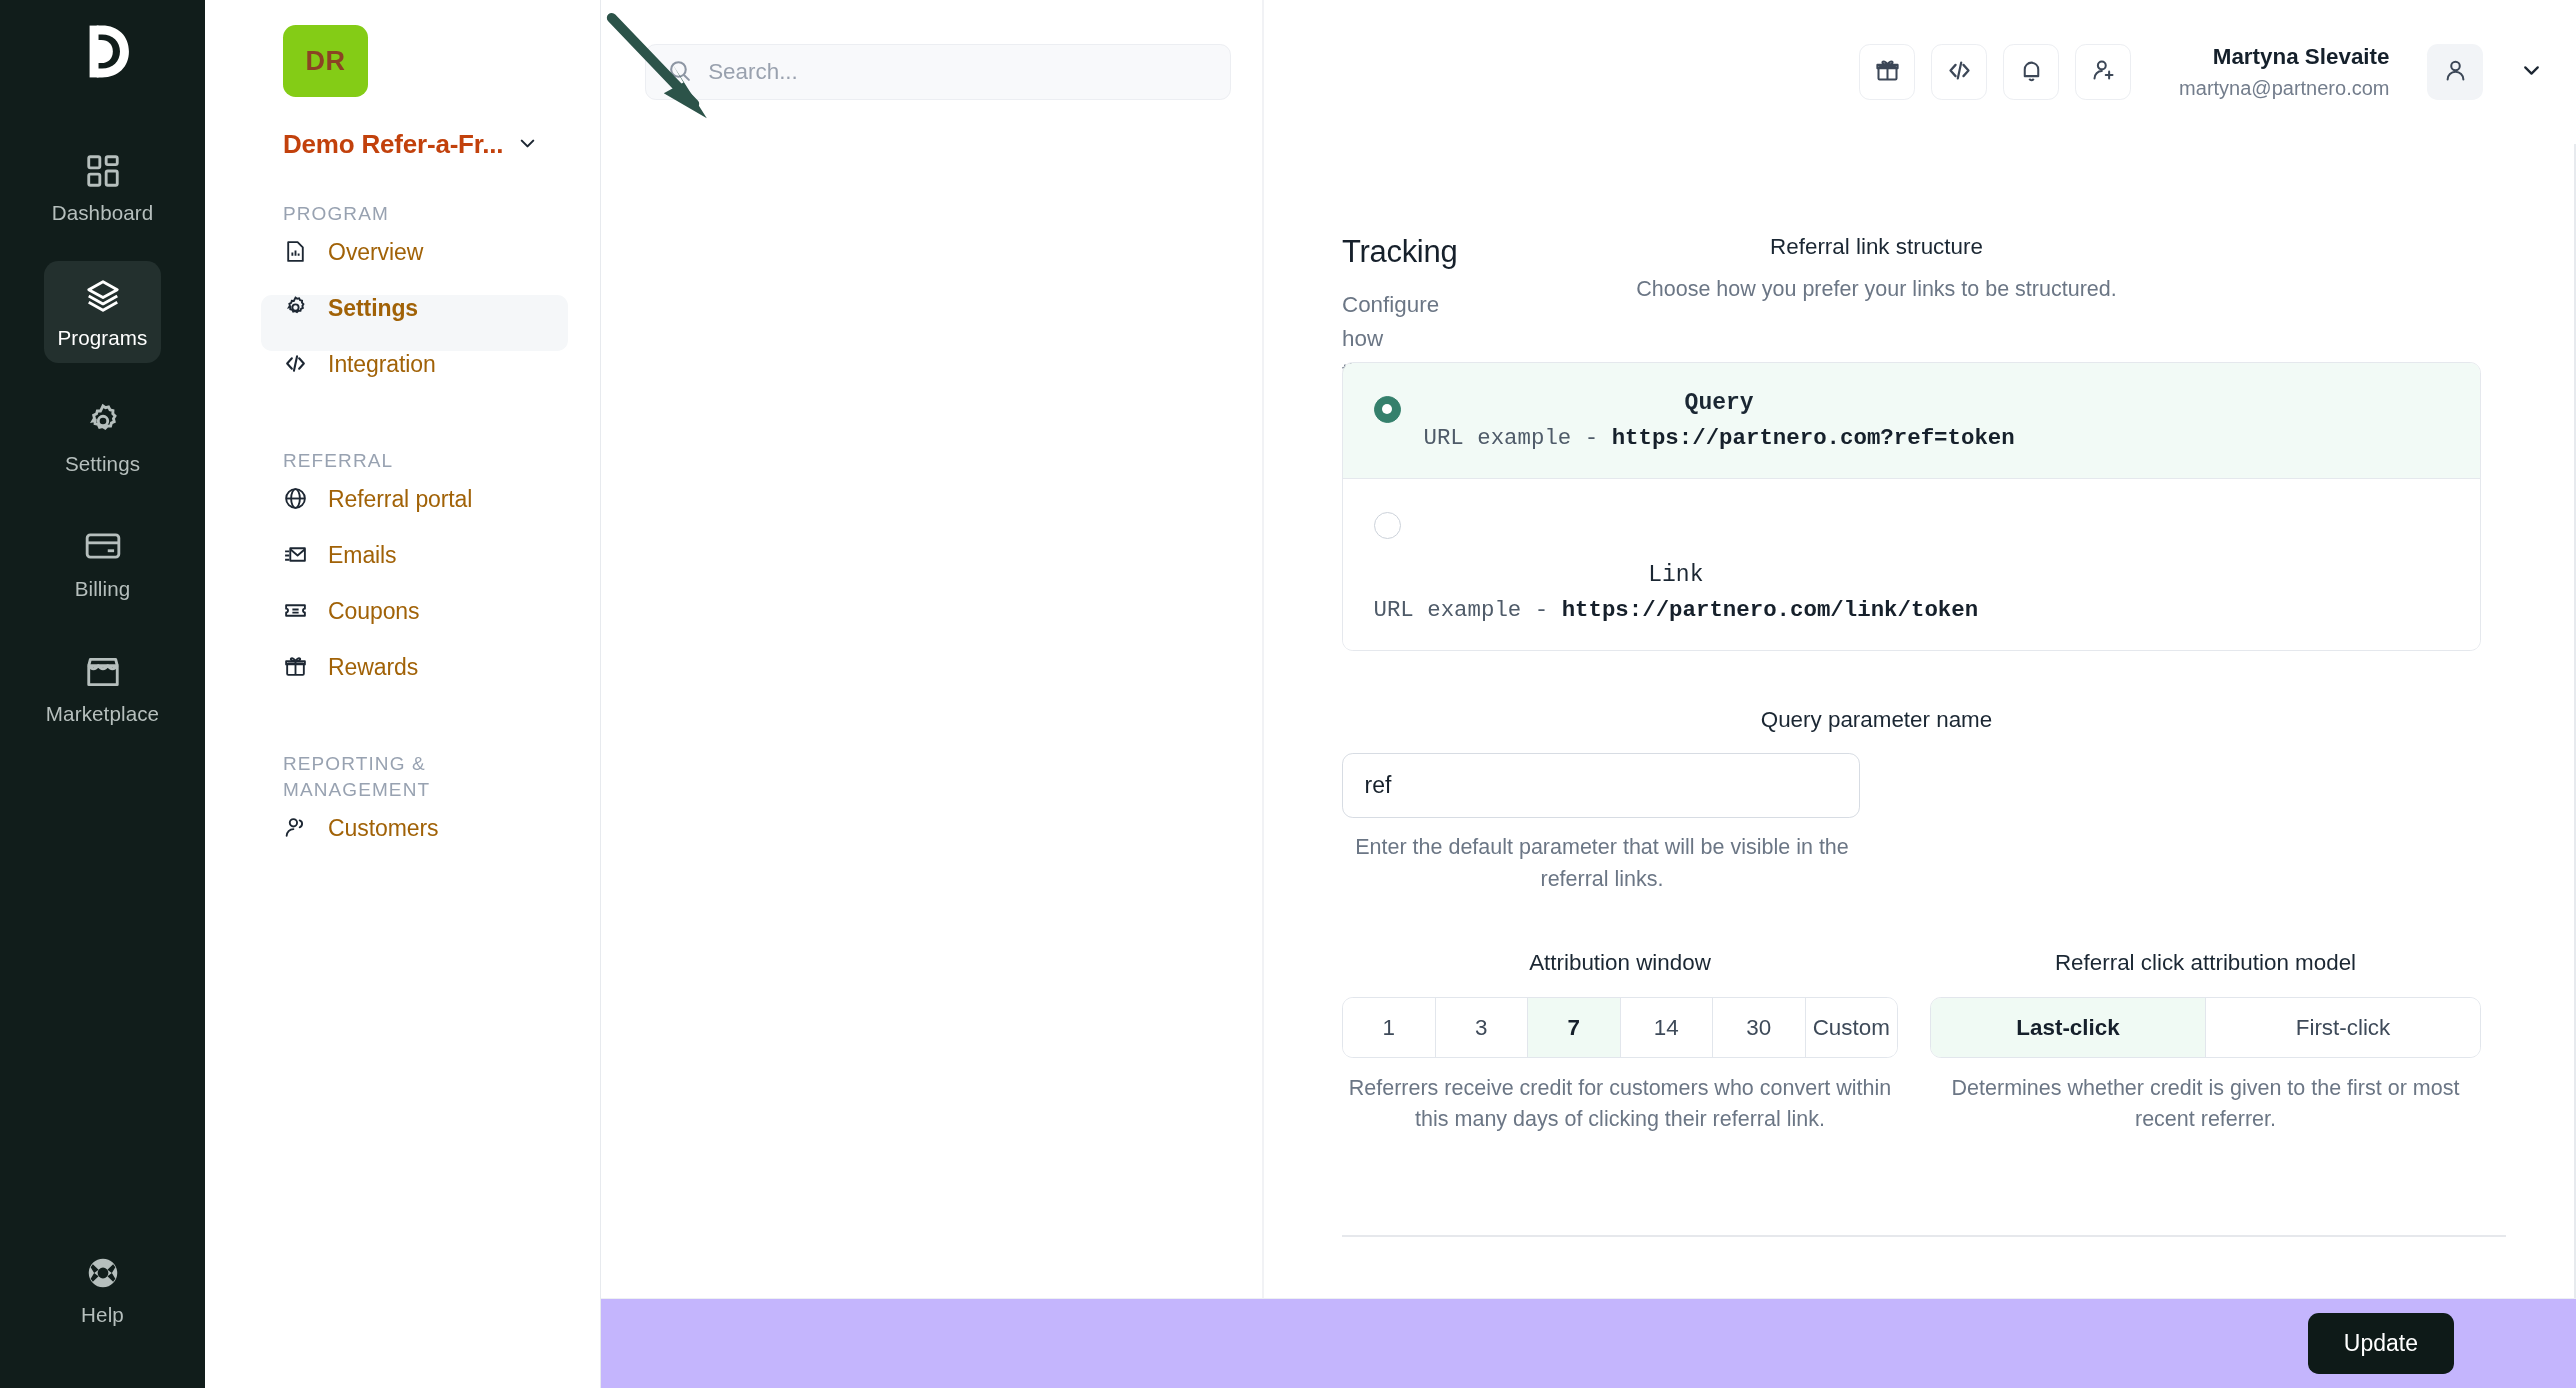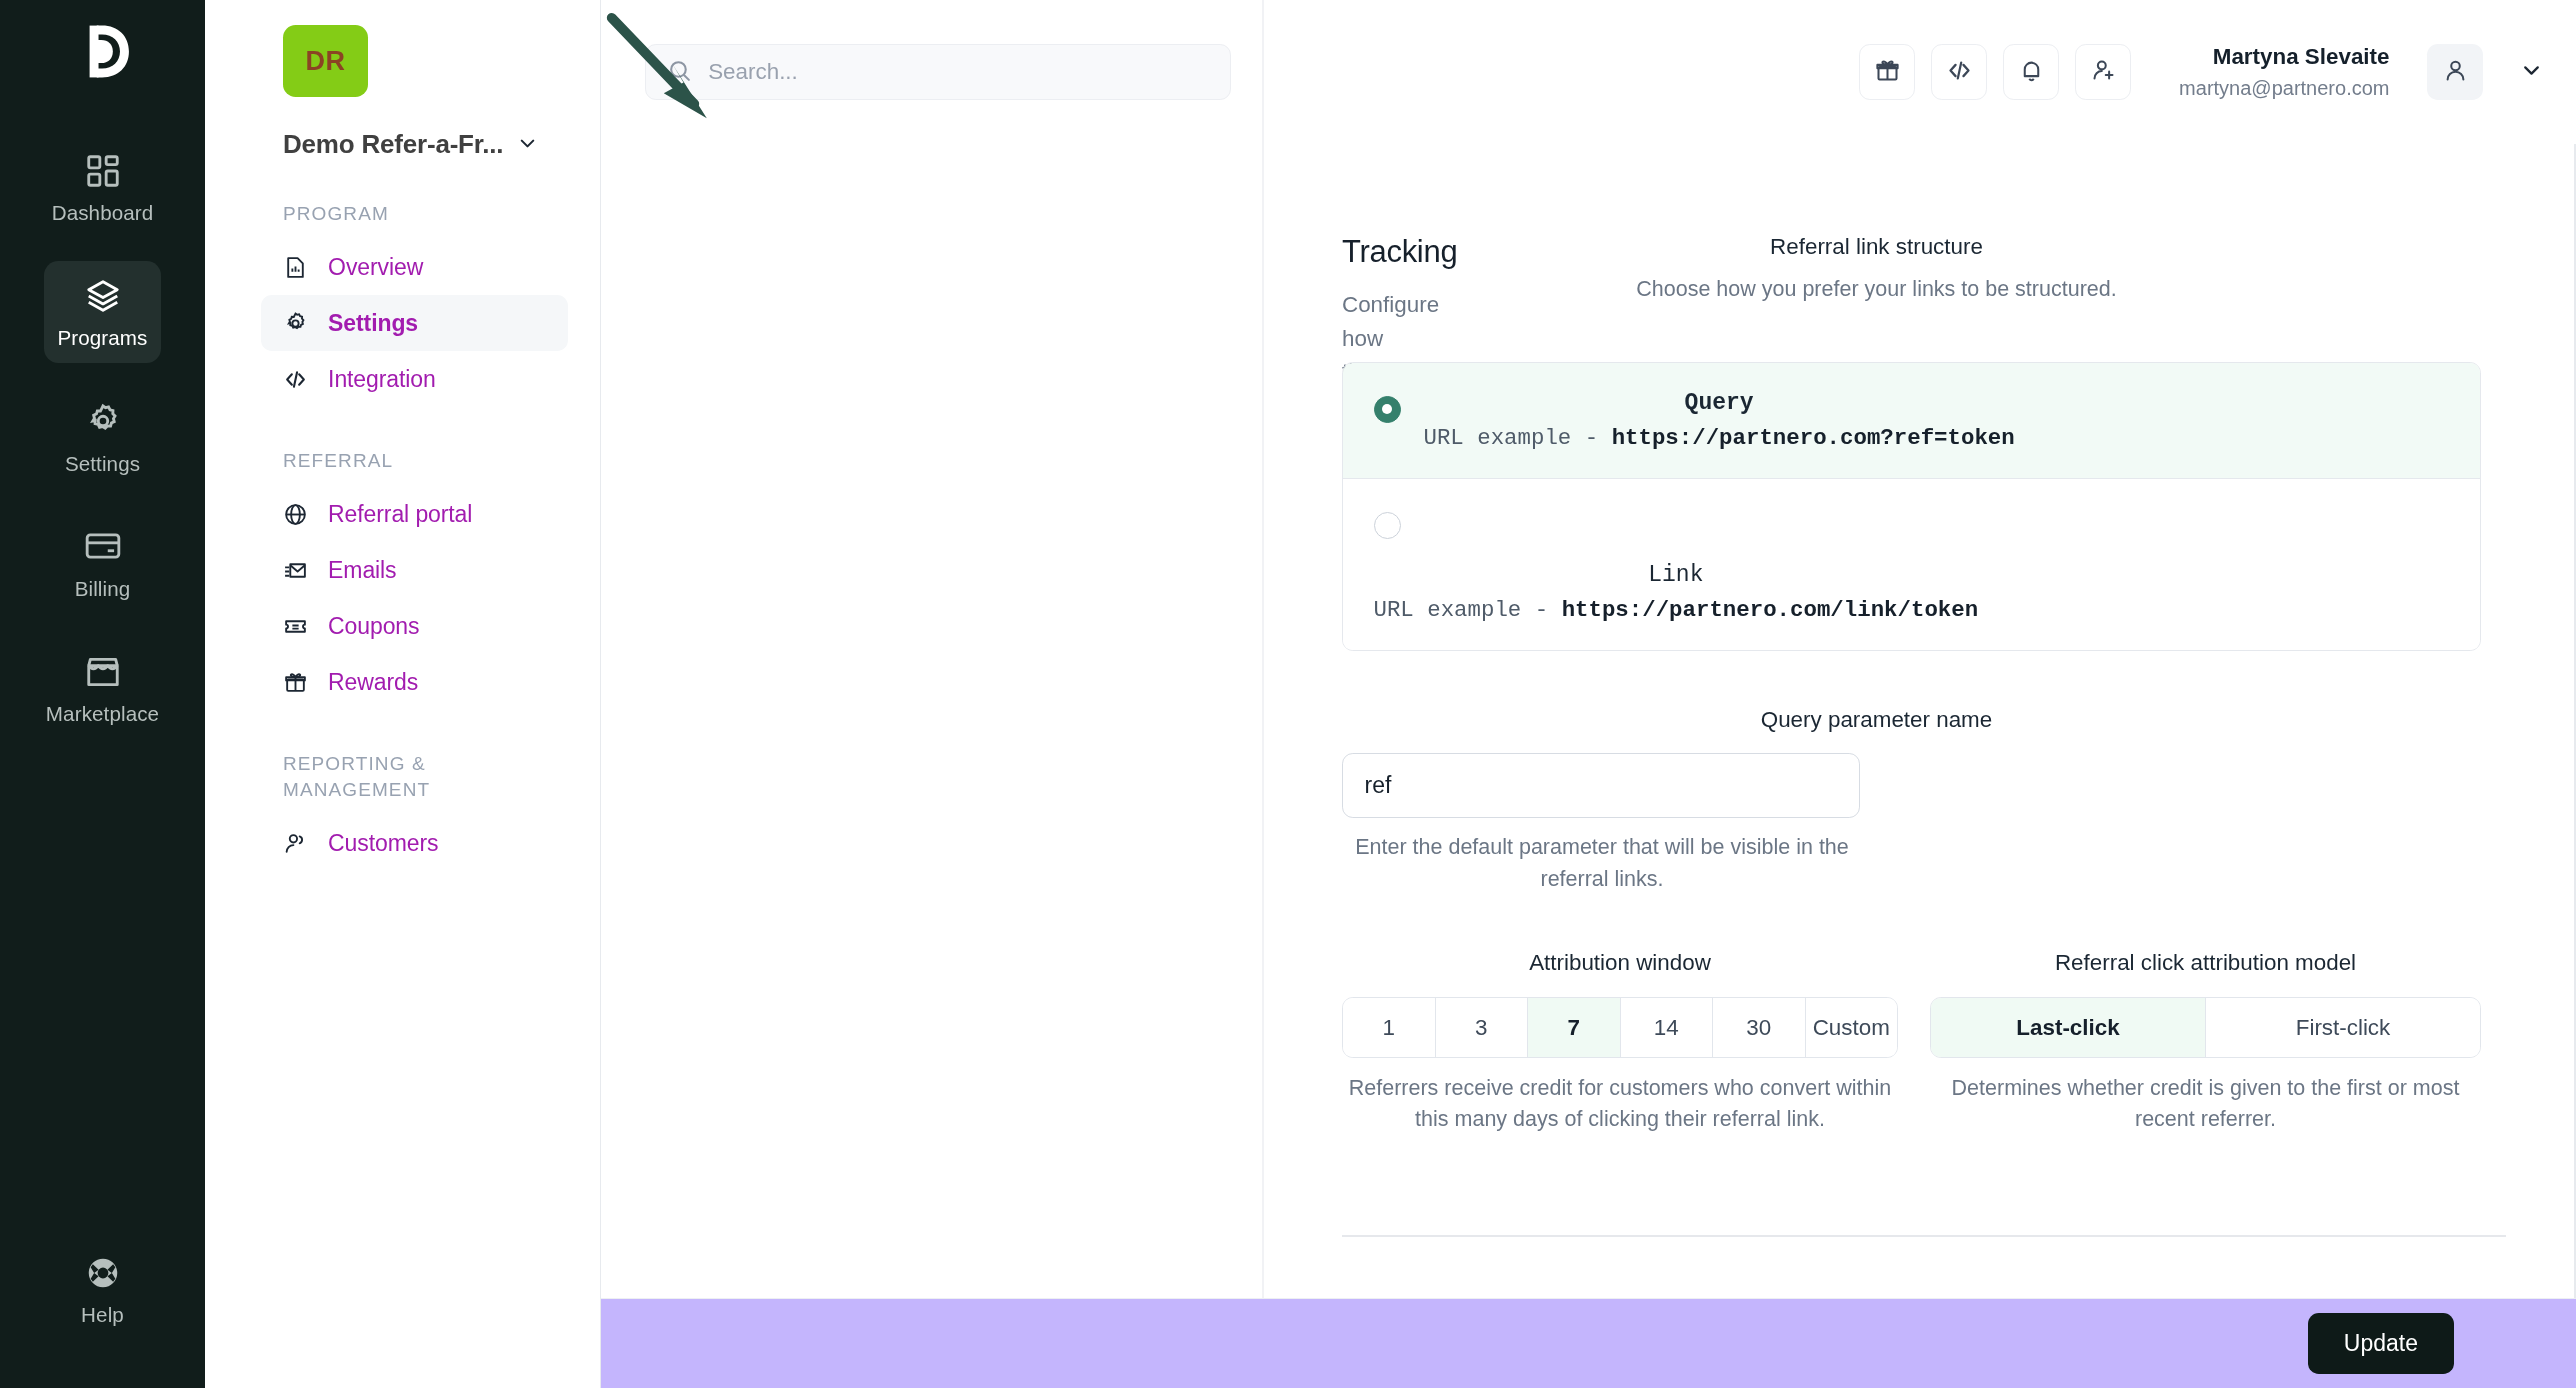--- a/index.html
+++ b/index.html
@@ -43,29 +43,29 @@
     width: 85px; height: 72px; border-radius: 12.6px;
     background: #84cc16; color: #8b4424;
     display: flex; align-items: center; justify-content: center;
     font-size: 27px; font-weight: bold; letter-spacing: 0.4px;
     margin: 25px 0 0 46px;
   }
   .prog-select {
     display: flex; align-items: center; gap: 12.6px;
     margin: 32px 0 0 46px; cursor: pointer;
   }
-  .prog-name { font-size: 26px; font-weight: bold; color: #404040; letter-spacing: -0.2px; }
+  .prog-name { font-size: 26px; font-weight: bold; color: #c2410c; letter-spacing: -0.2px; }
   .nav-group-label {
     font-size: 19px; color: #98a2b1; letter-spacing: 1.1px;
     margin: 41px 0 12.6px 46px; line-height: 1.35; max-width: 269px;
   }
   .nav-item {
-    display: flex; align-items: center; gap: 20.6px;
+    display: flex; align-items: flex-start; gap: 20.6px;
     height: 56px; padding: 0 20px 0 21.5px; margin-left: 24px;
-    border-radius: 10.8px; color: #a21caf; cursor: pointer;
+    border-radius: 10.8px; color: #a16207; cursor: pointer;
   }
   .nav-item.active { background: #f5f7f9; }
   .nav-label { font-size: 23px; letter-spacing: -0.1px; }
   .nav-item.active .nav-label { font-weight: bold; }
   .nav-item svg { flex: 0 0 auto; display: block; }
 
   
   .right { flex: 1; height: 1388px; position: relative; background: #ffffff; overflow: hidden; }
   .topbar { height: 144px; display: flex; align-items: center; padding: 0 32px 0 32px; }
   .search {

